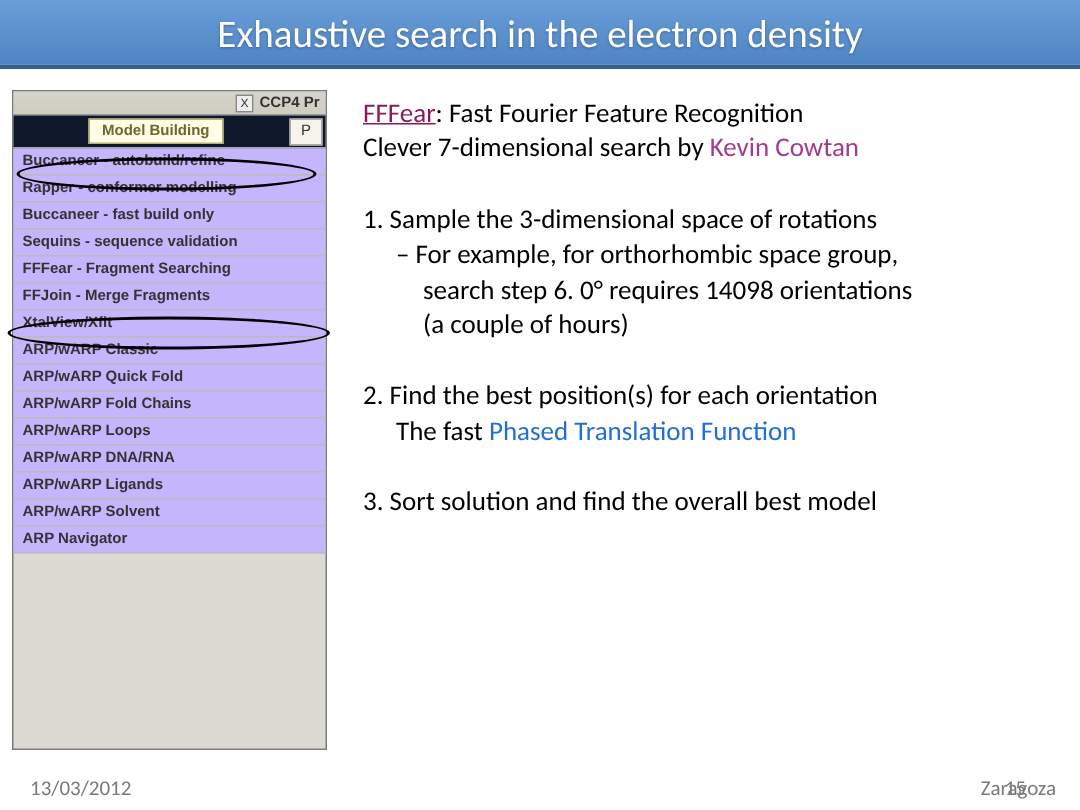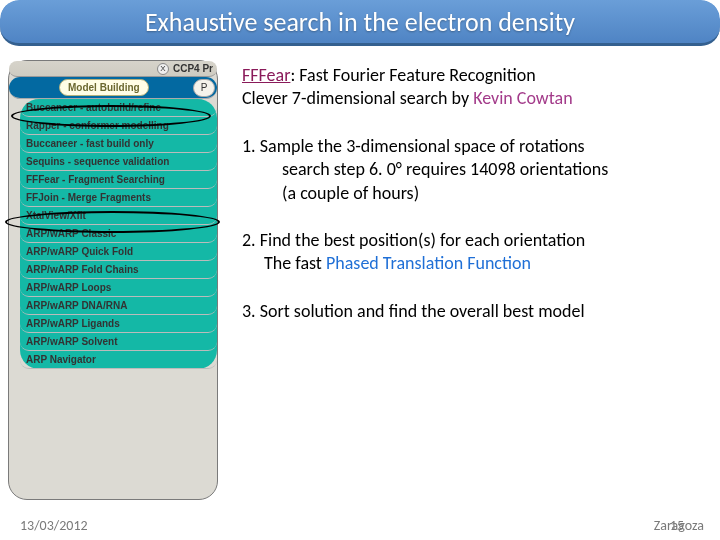--- a/index.html
+++ b/index.html
@@ -1,36 +1,36 @@
 <!DOCTYPE html>
 <html><head>
 <meta charset="utf-8">
 <style>
-  * { margin: 0; padding: 0; box-sizing: border-box; border-radius: 19px; }
+  * { margin: 0; padding: 0; box-sizing: border-box; }
   html, body { width: 720px; height: 540px; font-family: Calibri, Arial, sans-serif; background: #fff; overflow: hidden; }
   .slide { position: relative; width: 720px; height: 540px; }
 
   .title-bar {
     width: 720px; height: 46px;
     background: linear-gradient(#6a9ed8, #4f84c4);
     border-bottom: 3px solid #34608f;
     display: flex; align-items: center; justify-content: center;
   }
   .title-bar h1 { color: #fff; font-size: 26px; font-weight: 400; text-shadow: 0 1px 2px rgba(0,0,0,.3); }
 
   .body { position: absolute; top: 60px; left: 0; right: 0; bottom: 40px; display: flex; }
 
   
   .panel { width: 210px; margin-left: 8px; border: 1px solid #7a7a7a; background: #dcdad3; font-family: Tahoma, Arial, sans-serif; font-size: 10px; color: #333; position: relative; }
   .panel-titlebar { height: 16px; background: linear-gradient(#d6d3ca,#cfccc2); border-bottom: 1px solid #999; display: flex; align-items: center; padding: 0 4px; }
   .panel-titlebar .x { margin-left: auto; width: 12px; height: 12px; border: 1px solid #888; background: #eee; display: flex; align-items: center; justify-content: center; font-size: 8px; }
-  .panel-top { height: 22px; background: #0369a1; border-bottom: 1px solid #aaa; display:flex; align-items:center; }
+  .panel-top { height: 22px; background: #0f172a; border-bottom: 1px solid #aaa; display:flex; align-items:center; }
   .panel-tab { background:#fffde6; border:1px solid #b5b07a; padding:2px 8px; margin-left:50px; font-weight:bold; color:#6b6830; }
   .panel-tab-right { margin-left:auto; width:22px; height:18px; border:1px solid #aaa; background:#f5f3eb; display:flex; align-items:center; justify-content:center; margin-right:2px;}
-  .panel-list { background:#14b8a6;margin-left:11px; }
+  .panel-list { background:#c4b5fd; }
   .panel-item { border-bottom:1px solid #bbb; padding:3px 6px; font-weight:bold; color:#333; min-height:14px; white-space:nowrap; overflow:hidden; }
 
   .ellipse { position:absolute; border:2px solid #000; border-radius:50%; background:transparent; pointer-events:none; }
   .ell1 { left:2px;  top:44px;  width:200px; height:22px; }
   .ell2 { left:-4px; top:150px; width:215px; height:22px; }
 
   
   .content { flex:1; padding: 4px 20px 0 24px; font-size: 18px; color:#000; line-height:1.3; }
   .block { margin-bottom: 24px; }
   .intro .colored1 { color:#8a1a5a; text-decoration: underline; }
@@ -91,20 +91,21 @@
         <div>
           <span class="colored1">FFFear</span><span>: Fast Fourier Feature Recognition</span>
         </div>
         <div>
           <span>Clever 7-dimensional search by </span><span class="colored2">Kevin Cowtan</span>
         </div>
       </div>
 
       <div class="block">
         <div>1. Sample the 3-dimensional space of rotations</div>
+        <div class="sub">– For example, for orthorhombic space group,</div>
         <div class="sub2">search step 6. 0° requires 14098 orientations</div>
         <div class="sub2">(a couple of hours)</div>
       </div>
 
       <div class="block">
         <div>2. Find the best position(s) for each orientation</div>
         <div class="sub">
           <span>The fast </span><span class="link">Phased Translation Function</span>
         </div>
       </div>

